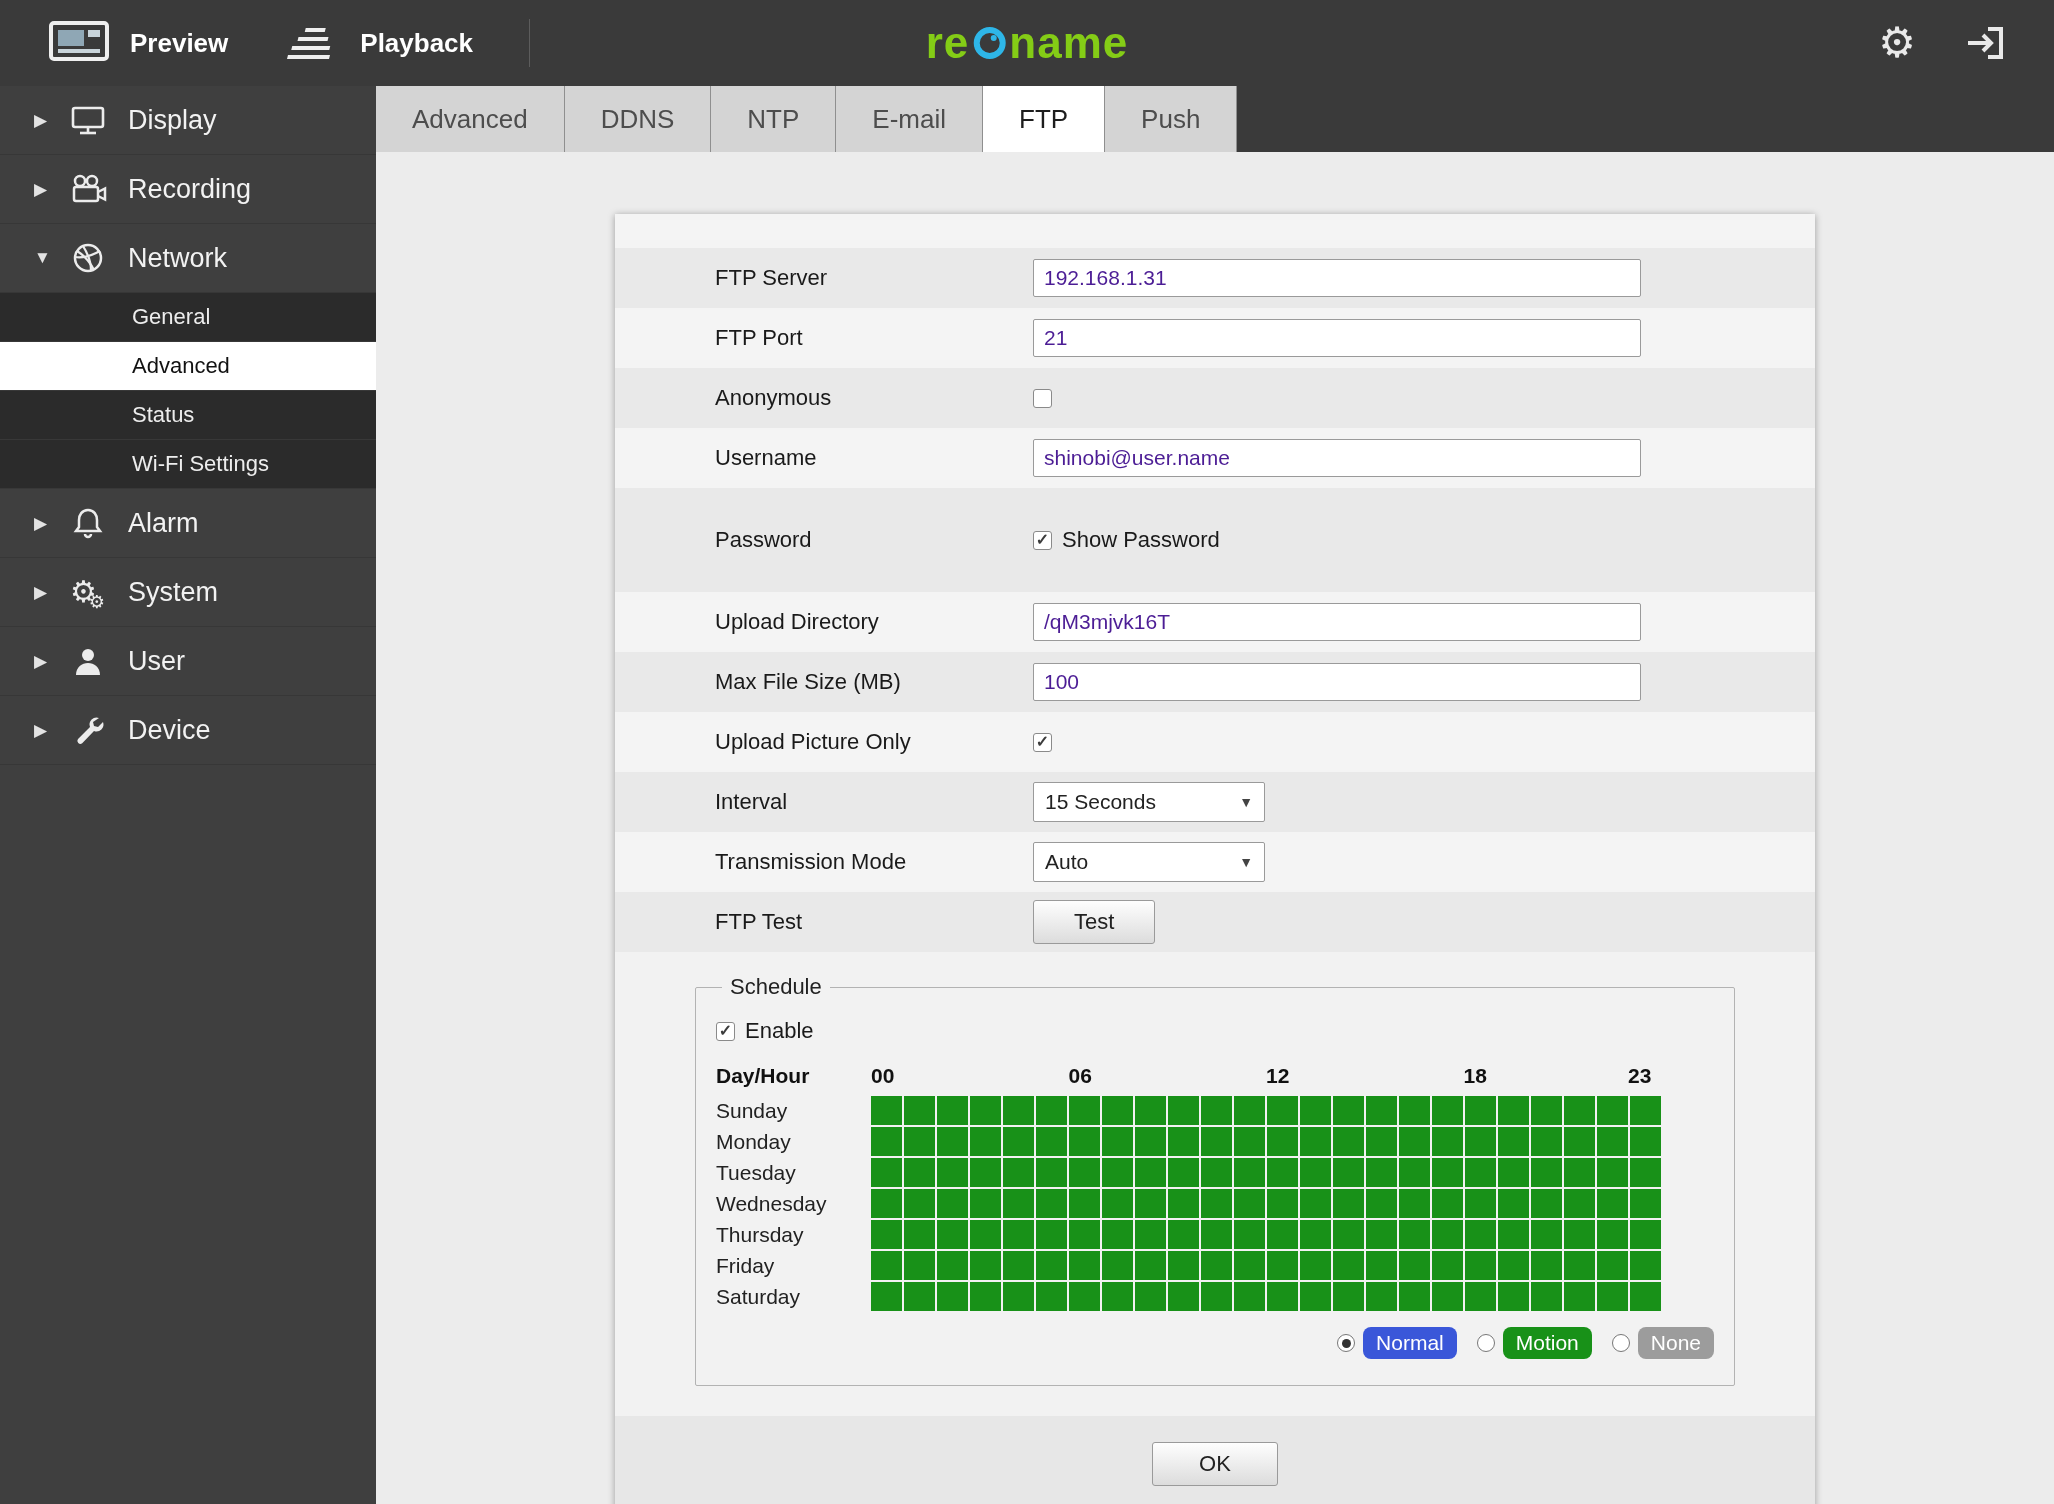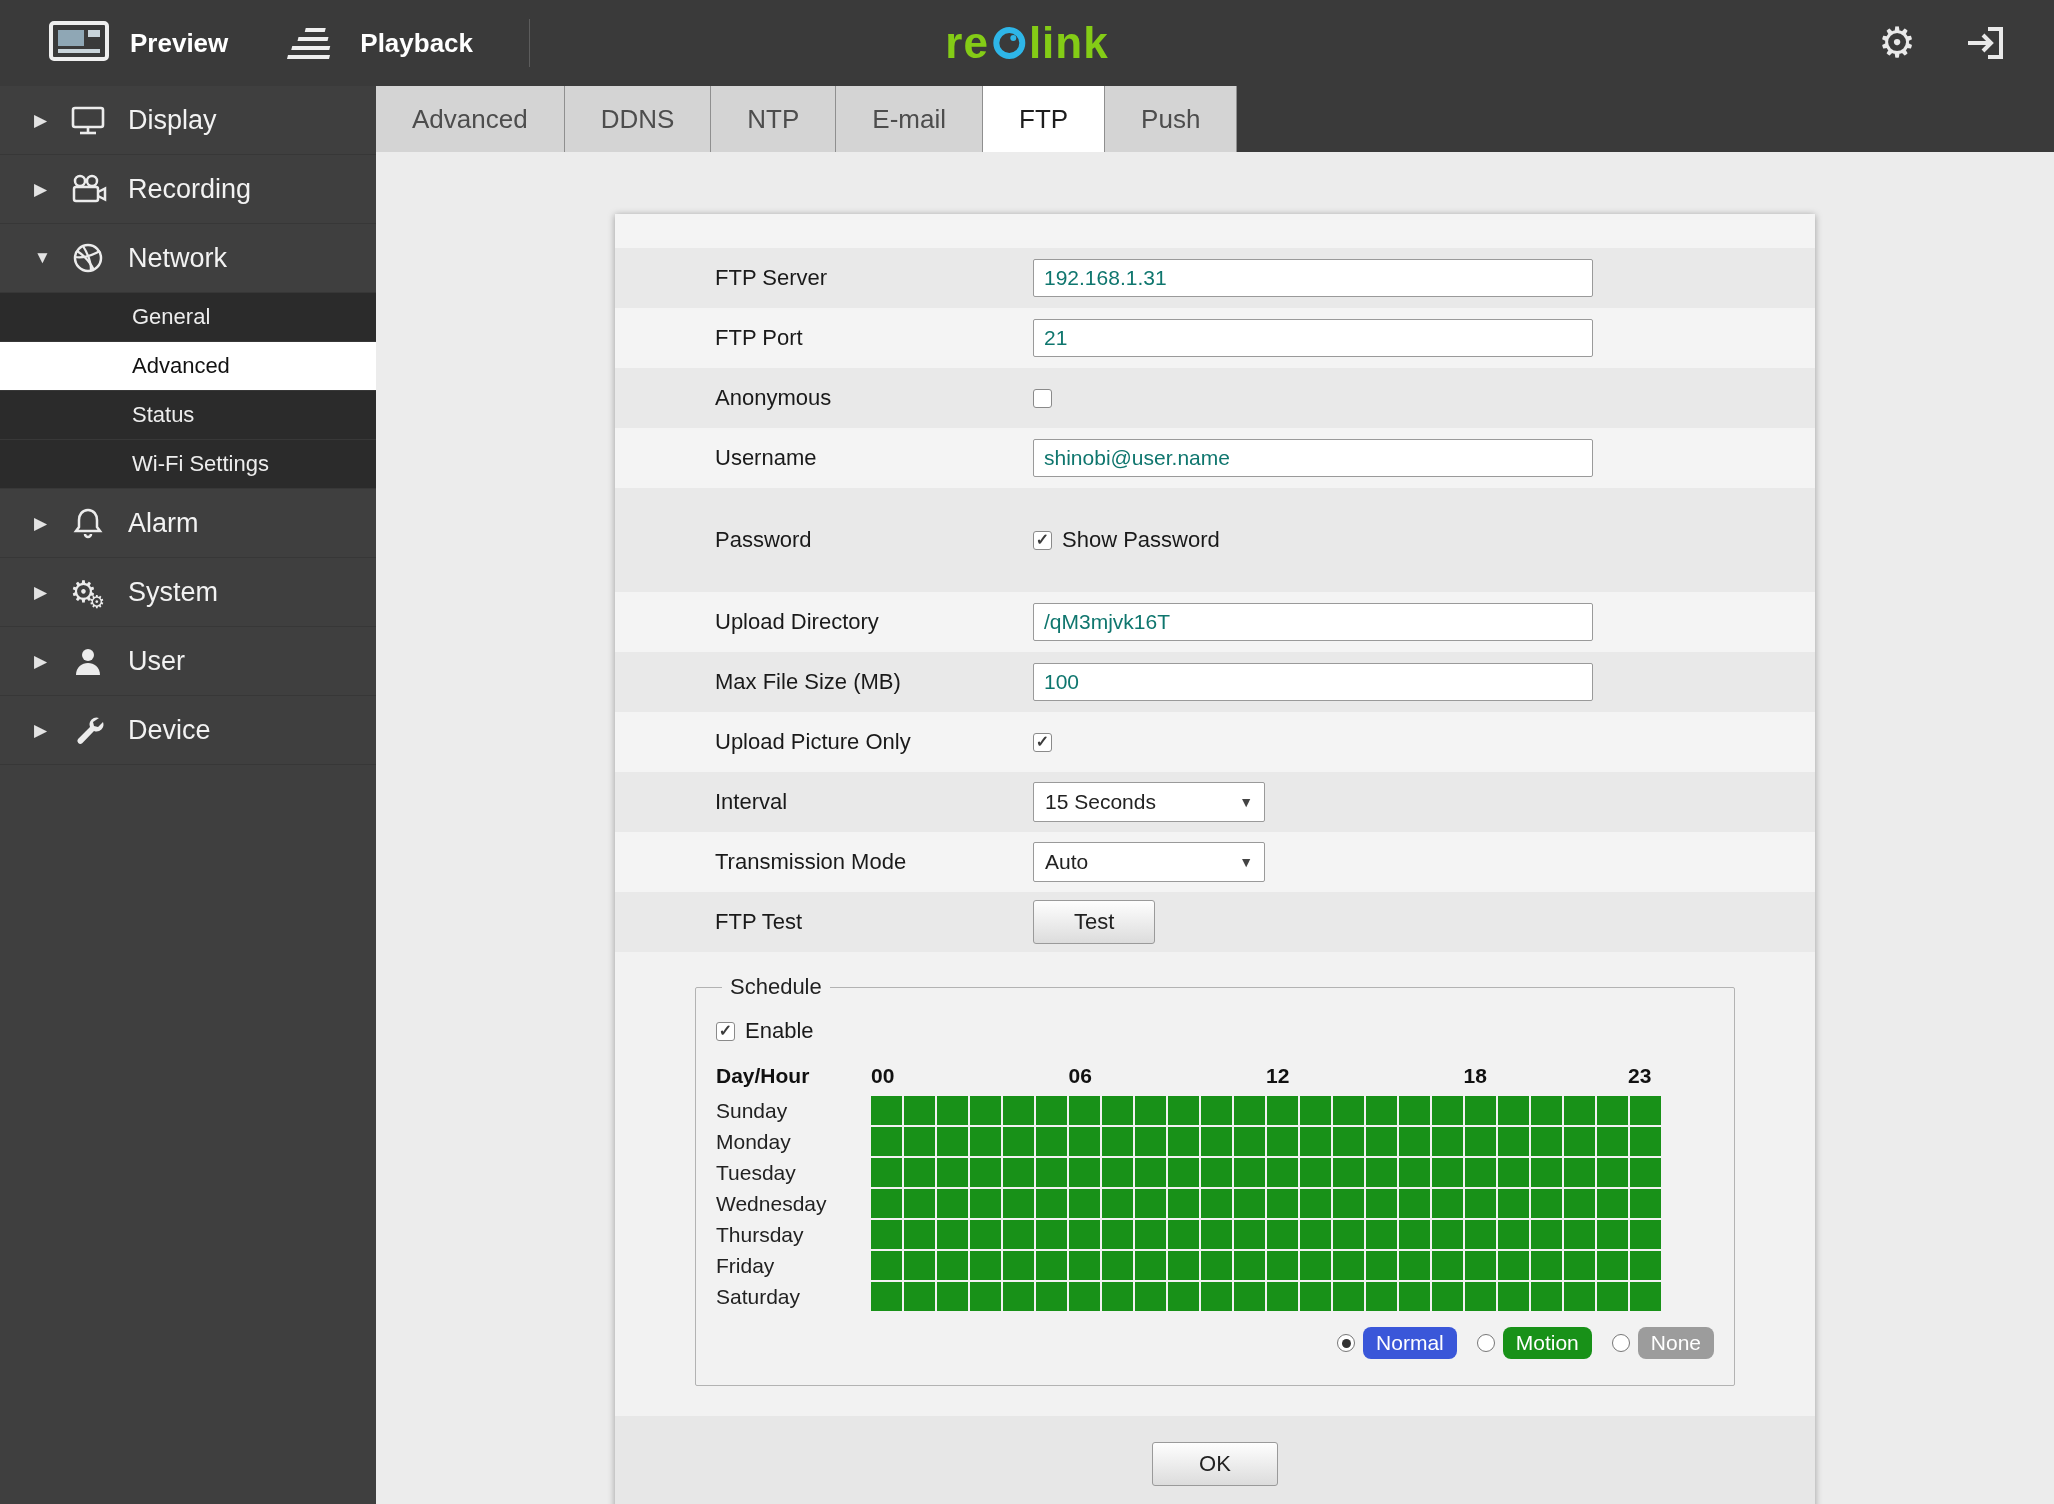--- a/index.html
+++ b/index.html
@@ -40,21 +40,21 @@
   
   .panel { width:1200px; margin:62px auto 0 auto; background:#f4f4f4; box-shadow:0 1px 7px rgba(0,0,0,0.35); }
   .panel-top { height:34px; background:#f4f4f4; }
   .row { display:flex; align-items:center; min-height:60px; }
   .r-dark { background:#e9e9e9; }
   .r-light { background:#f4f4f4; }
   .f-label { width:418px; padding-left:100px; font-size:22px; color:#1a1a1a; }
   .f-field { display:flex; align-items:center; }
   .f-field.stack { flex-direction:column; align-items:flex-start; gap:10px; padding:14px 0; }
   .row.tall { min-height:104px; }
-  input.text { width:560px; height:38px; border:1px solid #9a9a9a; background:#fff; font-size:21px; padding:0 10px; color:#0f766e; font-family:inherit; border-radius:2px; }
+  input.text { width:608px; height:38px; border:1px solid #9a9a9a; background:#fff; font-size:21px; padding:0 10px; color:#4c1d95; font-family:inherit; border-radius:2px; }
   .select { width:232px; height:40px; border:1px solid #9a9a9a; background:#fff; display:flex; align-items:center; justify-content:space-between; padding:0 11px; font-size:21px; color:#222; cursor:pointer; border-radius:2px; }
   .sel-arrow { font-size:14px; color:#444; }
   .btn { background:linear-gradient(#fefefe,#dcdcdc); border:1px solid #9a9a9a; border-radius:3px; font-size:22px; padding:8px 40px; color:#222; cursor:pointer; font-family:inherit; }
   .cb { width:19px; height:19px; border:1px solid #8a8a8a; background:#fff; border-radius:3px; display:inline-flex; align-items:center; justify-content:center; cursor:pointer; flex:none; }
   .cb .tick { display:none; font-size:16px; font-weight:bold; color:#3c3c3c; line-height:1; }
   .cb.on .tick { display:block; }
   .show-line { display:flex; align-items:center; gap:10px; font-size:22px; color:#1a1a1a; }
 
   
   .schedule-row { background:#f2f2f2; padding:22px 0 30px 0; display:block; }
@@ -116,21 +116,21 @@
     </div>
 
     <div class="logo" style="color: #84cc16;">
       <span>re</span>
       <span class="logo-o">
         <svg width="34" height="34" viewBox="0 0 34 34">
           <circle cx="17" cy="17" r="13" fill="none" stroke="#2eb6e8" stroke-width="6"></circle>
           <circle cx="21" cy="12" r="3" fill="#2eb6e8"></circle>
         </svg>
       </span>
-      <span>link</span>
+      <span>name</span>
     </div>
 
     <div class="topbar-right">
       <span class="gear-glyph">⚙</span>
       <span style="cursor:pointer;">
         <svg width="42" height="38" viewBox="0 0 42 38">
           <path d="M24 5 H37 V33 H24" fill="none" stroke="#e9e9e9" stroke-width="4"></path>
           <path d="M4 19 H26" fill="none" stroke="#e9e9e9" stroke-width="4"></path>
           <path d="M19 11 L27 19 L19 27" fill="none" stroke="#e9e9e9" stroke-width="4"></path>
         </svg>

